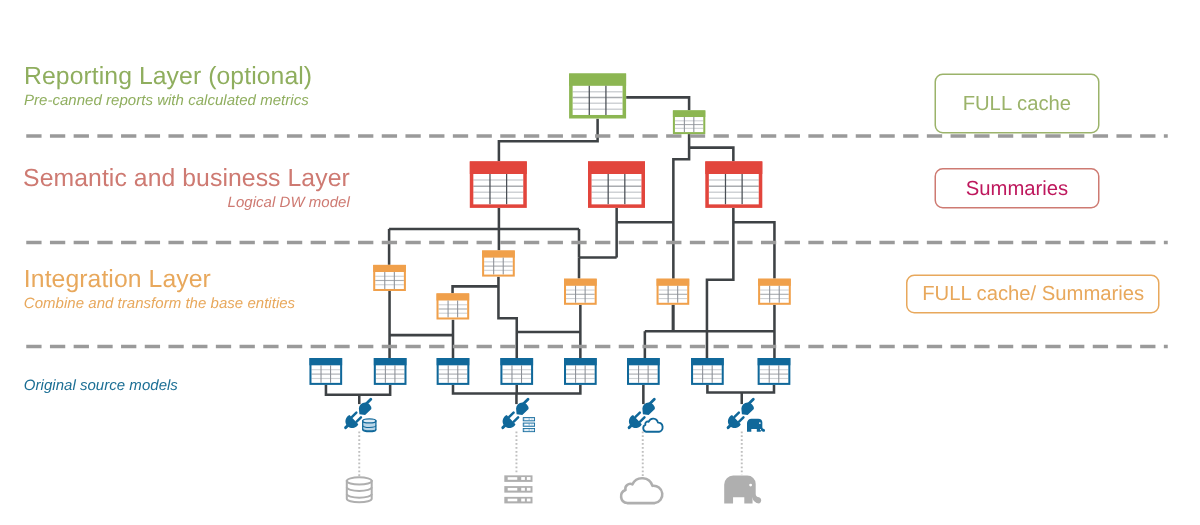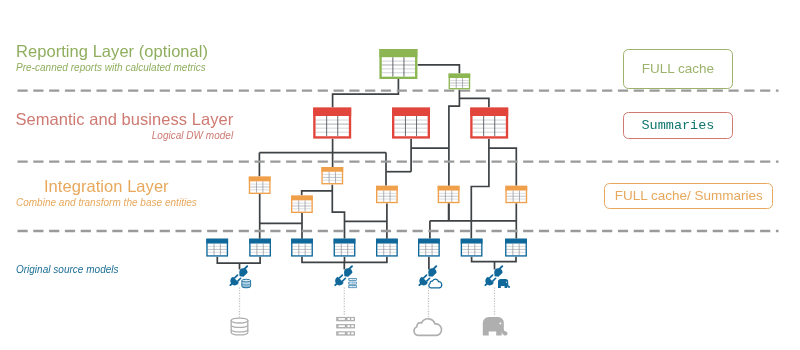--- a/index.html
+++ b/index.html
@@ -366,31 +366,31 @@
   <div id="labels-host">
       <div class="layer-label" style="left: 16px; top: 43px;">
         <div class="layer-title" style="color: rgb(143, 174, 94); text-align: center;">Reporting Layer (optional)</div>
         <div class="layer-sub" style="color: rgb(143, 174, 94); margin-top: 3.3px;">Pre-canned reports with calculated metrics</div>
       </div>
       <div class="layer-label" style="left: 15.4px; top: 111.3px; text-align: right;">
         <div class="layer-title" style="color: rgb(206, 122, 114);">Semantic and business Layer</div>
         <div class="layer-sub" style="color: rgb(206, 122, 114); margin-top: 3.3px;">Logical DW model</div>
       </div>
       <div class="layer-label" style="left: 15.9px; top: 178px;">
-        <div class="layer-title" style="color: rgb(232, 168, 92); text-align: center;">Integration Layer</div>
+        <div class="layer-title" style="color: rgb(232, 168, 92);">Integration Layer</div>
         <div class="layer-sub" style="color: rgb(232, 168, 92); margin-top: 3.3px;">Combine and transform the base entities</div>
       </div>
       <div class="layer-label" style="left: 15.9px; top: 244.8px;">
-        <div class="layer-sub" style="color: rgb(27, 110, 148); margin-top: 20px;">Original source models</div>
+        <div class="layer-sub" style="color: rgb(27, 110, 148); margin-top: 8px;">Original source models</div>
       </div>
     </div>
   <div id="badges-host">
       <div class="badge" style="left: 623px; top: 48.8px; width: 109.8px; height: 40px; border-color: rgb(155, 179, 106);">
         <span class="badge-label" style="color: rgb(155, 179, 106);">FULL cache</span>
       </div>
       <div class="badge" style="left: 623.2px; top: 112.4px; width: 109.6px; height: 26.4px; border-color: rgb(206, 122, 114);">
-        <span class="badge-label" style="color: #0f766e; font-family: Liberation Mono, monospace;">Summaries</span>
+        <span class="badge-label" style="color: #be185d;">Summaries</span>
       </div>
       <div class="badge" style="left: 604.3px; top: 183.2px; width: 169px; height: 25.4px; border-color: rgb(232, 168, 92);">
         <span class="badge-label" style="color: rgb(232, 168, 92);">FULL cache/ Summaries</span>
       </div>
     </div>
 </div>
 
 </body></html>

